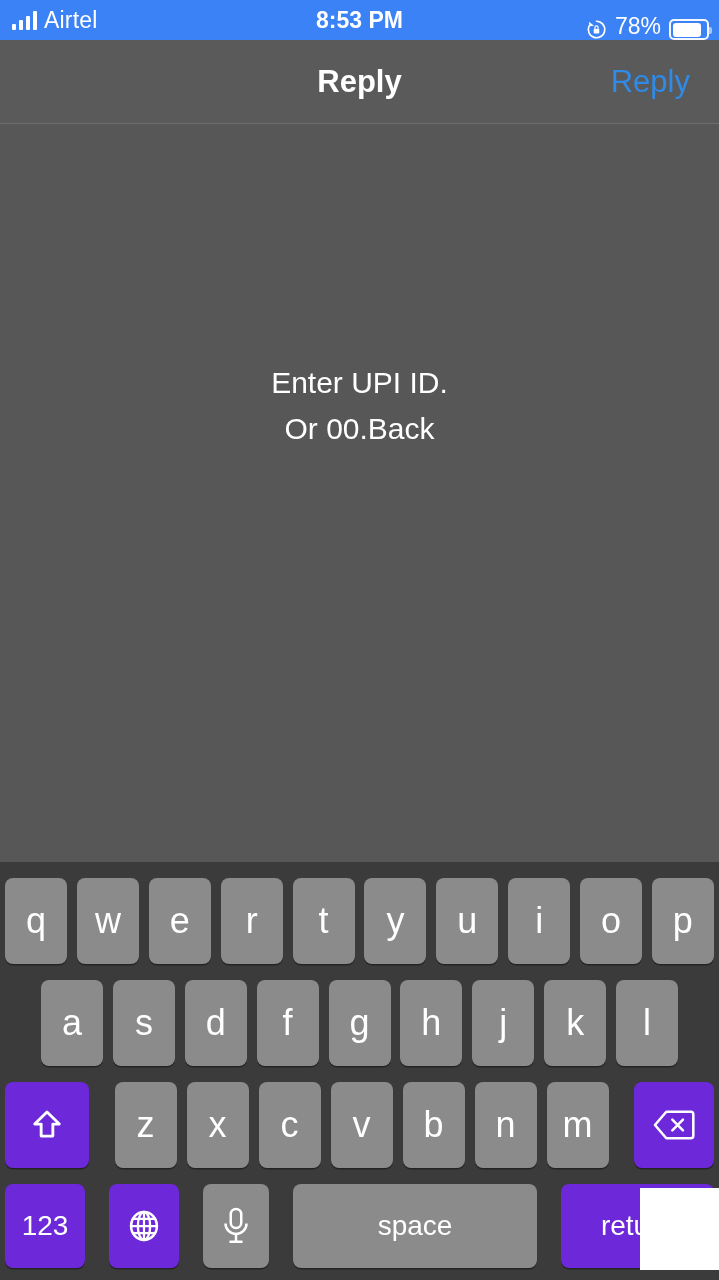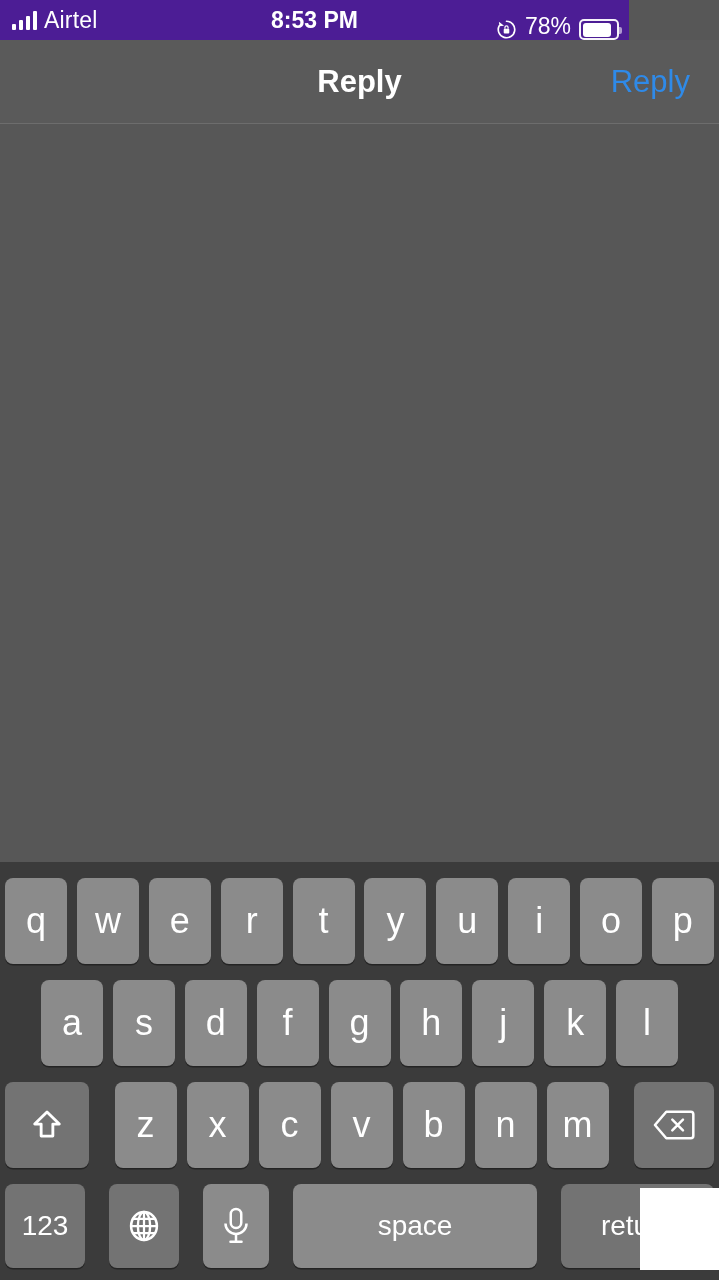--- a/index.html
+++ b/index.html
@@ -12,24 +12,24 @@
   #screen {
     position:relative;
     width:719px; height:1280px;
     background:#575757;
     -webkit-font-smoothing:antialiased;
   }
 
   
   #status-bar {
     position:absolute; top:0; left:0;
-    width:629px; height:40px;
+    width:719px; height:40px;
     display:flex; align-items:center;
     color:#ffffff;
-    background:#4c1d95;
+    background:#3b82f6;
   }
   .sb-left {
     position:absolute; left:12px; top:0; height:40px;
     display:flex; align-items:center; gap:7px;
   }
   .signal-bars { display:flex; align-items:flex-end; gap:3px; height:19px; }
   .signal-bars i { display:block; width:4px; background:#fff; border-radius:1px; }
   .signal-bars i:nth-child(1){ height:6px; }
   .signal-bars i:nth-child(2){ height:10px; }
   .signal-bars i:nth-child(3){ height:14px; }
@@ -161,21 +161,21 @@
     font-family:"Liberation Sans", sans-serif;
     box-shadow:0 1.5px 0 rgba(0,0,0,.38);
     cursor:pointer;
     user-select:none;
   }
   #row1 .key { width:62px; height:86px; }
   #row2 .key { width:62px; height:86px; }
   #row3 .key.letter { width:62px; height:86px; }
 
   .key.mod {
-    background:#737373;
+    background:#6d28d9;
   }
   .key.shift-key { width:84px; height:86px; }
   .key.back-key  { width:80px; height:86px; }
 
   .key.num-key   { width:80px; height:84px; font-size:28px; }
   .key.globe-key { width:70px; height:84px; }
   .key.mic-key   { width:66px; height:84px; background:#8b8b8b; }
   .key.space-key { width:244px; height:84px; font-size:28px; background:#8b8b8b; }
   .key.return-key{ width:153px; height:84px; font-size:28px; justify-content:center; }
 
@@ -226,20 +226,22 @@
 
   <div id="nav-bar">
     <div class="nav-inner">
       <div class="nav-title">Reply</div>
       <button class="nav-btn right">Reply</button>
     </div>
   </div>
 
   <div id="content">
     <div id="prompt-block">
+      <div>Enter UPI ID.</div>
+      <div>Or 00.Back</div>
     </div>
   </div>
 
 
   <div id="keyboard">
 
     <div class="kb-row" id="row1">
         <div class="key ">q</div>
         <div class="key ">w</div>
         <div class="key ">e</div>

